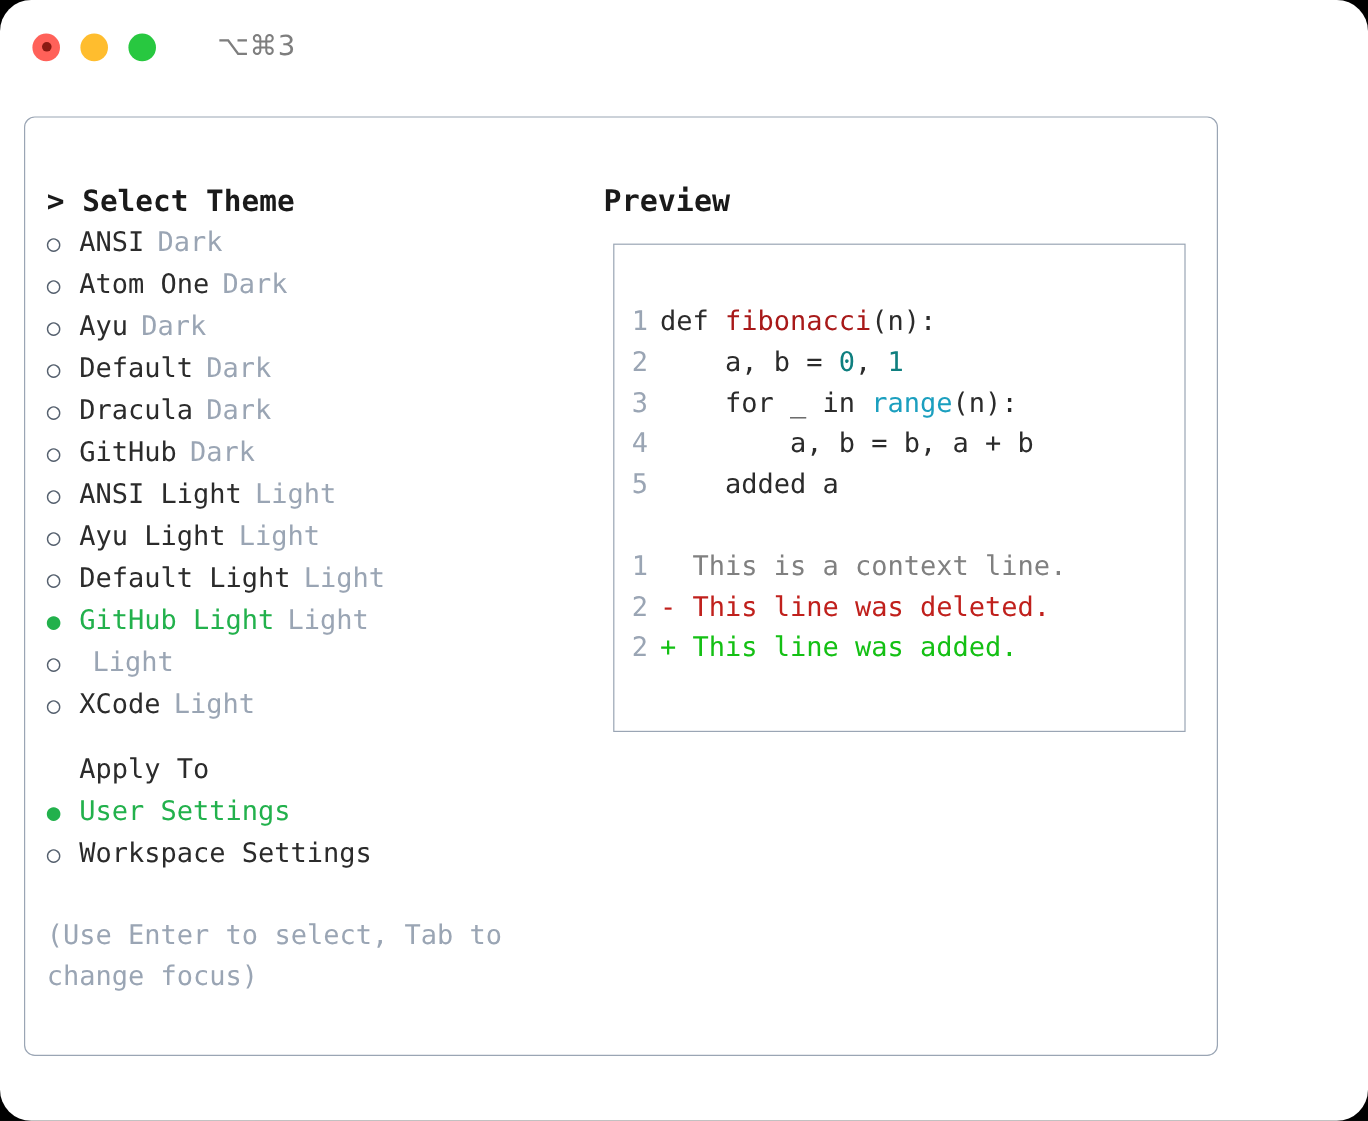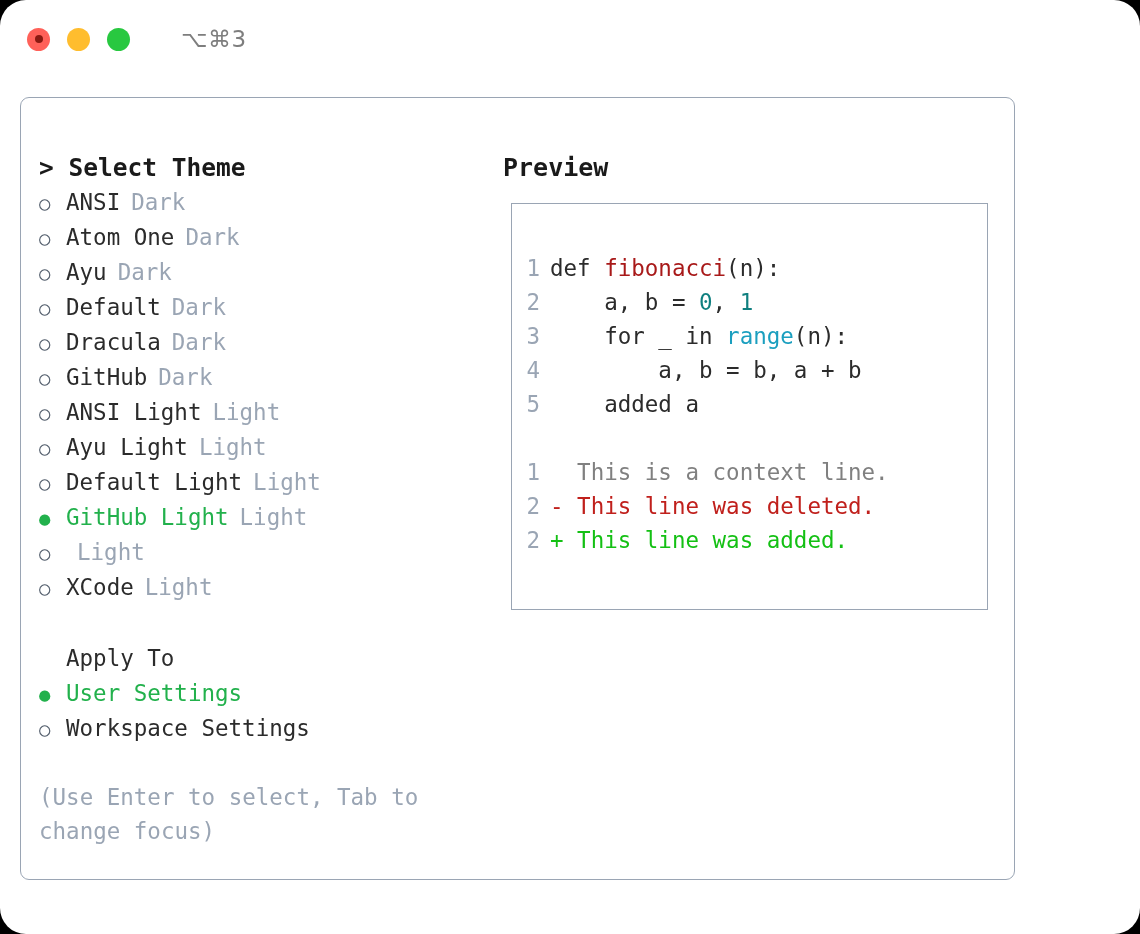--- a/index.html
+++ b/index.html
@@ -110,21 +110,21 @@
   .marker.off { color: #55606e; }
   .marker.blank { color: transparent; }
 
   .opt-label { color: #2b2b2b; }
   .opt-row.selected .opt-label { color: #22b14c; }
   .opt-tag {
     color: #9aa5b4;
     margin-left: 11px;
   }
 
-  #apply-block { margin-top: 36px; }
+  #apply-block { margin-top: 19px; }
 
   #hint {
     margin-top: 34px;
     font-size: 22.5px;
     line-height: 34px;
     color: #9aa5b4;
     width: 410px;
   }
 
   

